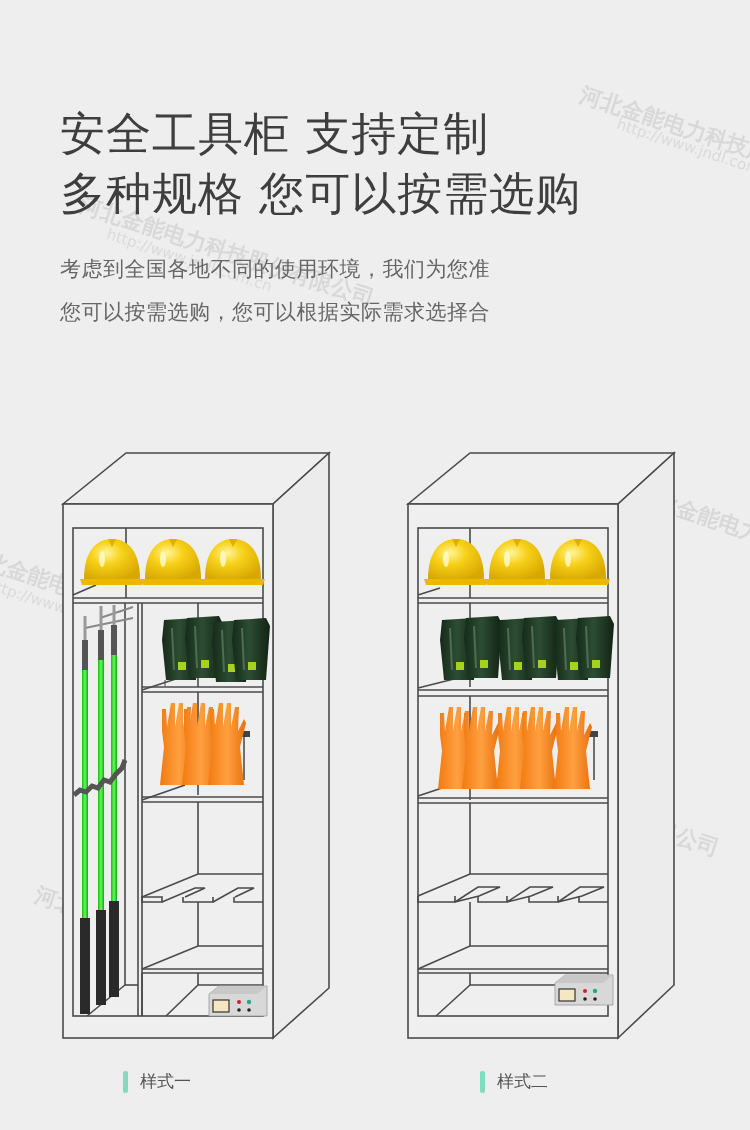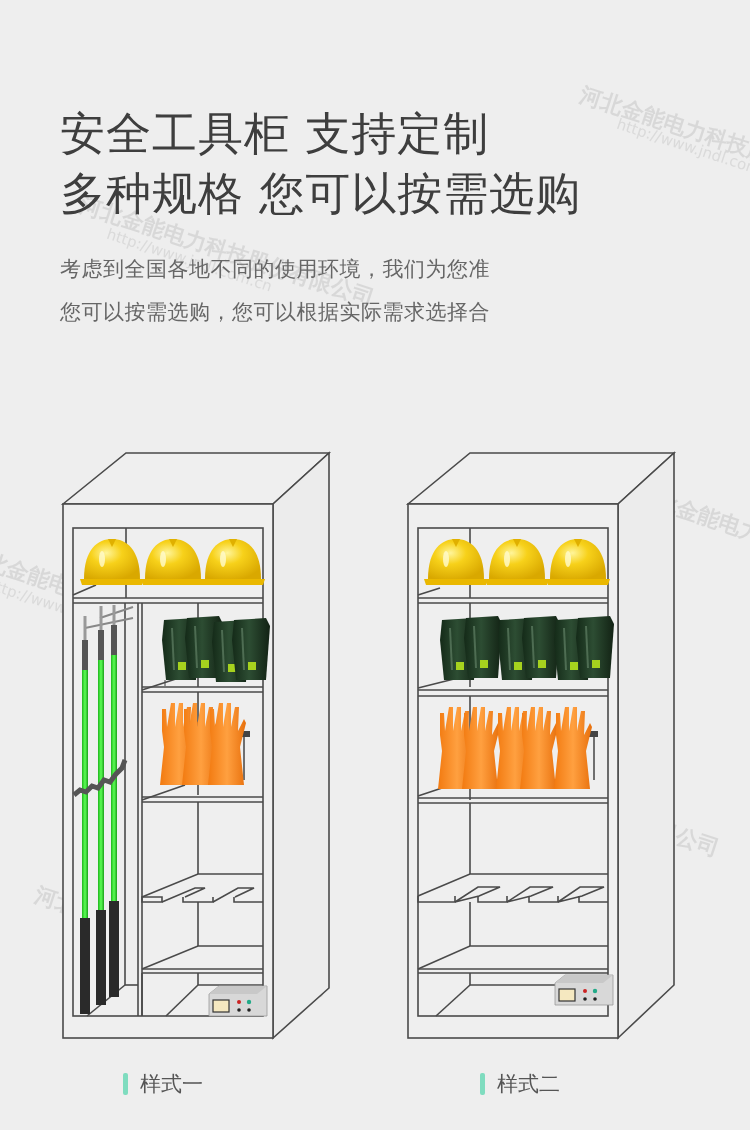--- a/index.html
+++ b/index.html
@@ -22,21 +22,21 @@
     width: 540px;
     font-size: 21px; line-height: 43px;
     color: #666666;
     letter-spacing: 0.5px;
   }
   .desc div { white-space: nowrap; }
   .cabinet { position: absolute; }
   .label {
     position: absolute; top: 1070px;
     display: flex; align-items: center;
-    font-size: 21px; color: #555555;
+    font-size: 17px; color: #555555;
   }
   .label .bar {
     width: 5px; height: 22px; border-radius: 2px;
     background: #7fdcbf; margin-right: 12px;
   }
   .wm {
     position: absolute; color: rgba(160,160,160,0.28);
     font-weight: bold; white-space: nowrap;
     transform: rotate(18deg); transform-origin: left top;
     pointer-events: none;

